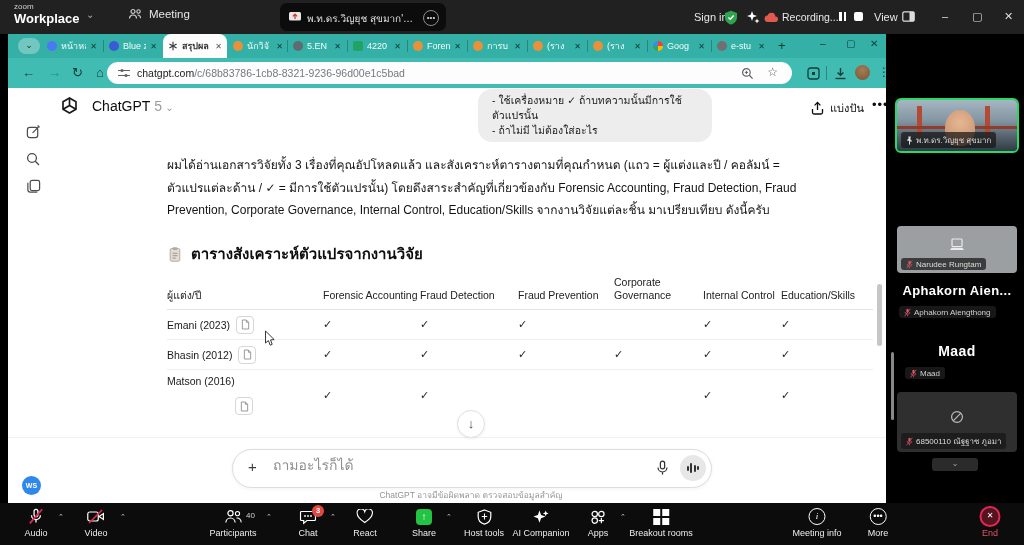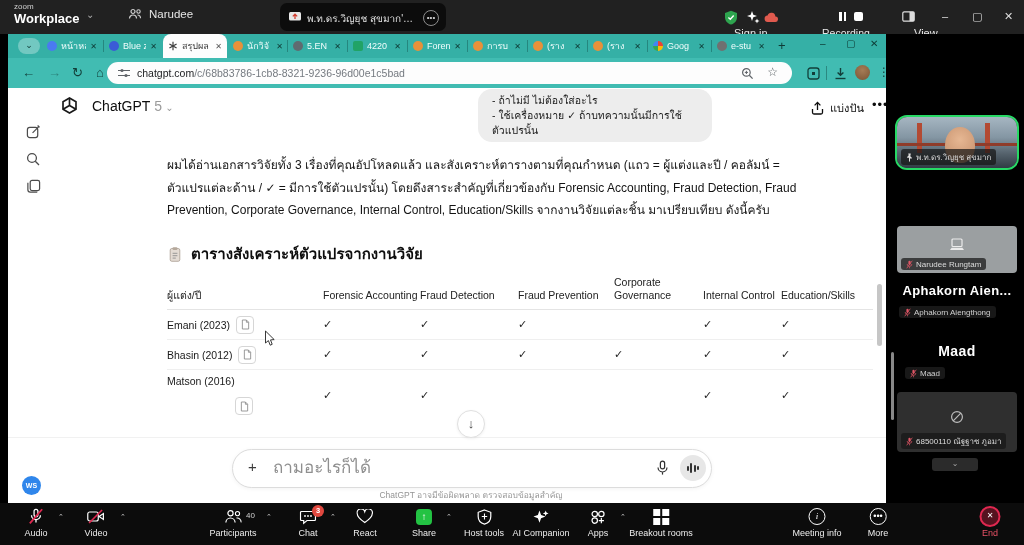--- a/index.html
+++ b/index.html
@@ -10,31 +10,31 @@
   
   .tb{position:absolute;top:0;left:0;width:1024px;height:34px;background:#212121;}
   .zlogo{position:absolute;left:14px;top:3px;line-height:1;color:#fff;}
   .zlogo .z1{display:block;font-size:8px;color:#cfcfcf;}
   .zlogo .z2{display:block;font-size:13px;font-weight:700;margin-top:1px;}
   .tbchev{position:absolute;left:86px;top:9px;color:#aaa;font-size:10px;}
   .meeting-tab{position:absolute;left:128px;top:8px;display:flex;gap:7px;align-items:center;color:#e6e6e6;font-size:11.5px;}
   .share-tab{position:absolute;left:280px;top:3px;width:166px;height:28px;background:#0c0c0c;border-radius:7px;color:#e3e3e3;}
   .share-tab .stt{position:absolute;left:27px;top:8px;font-size:10px;max-width:108px;white-space:nowrap;overflow:hidden;text-overflow:ellipsis;}
   .cdots{position:absolute;right:7px;top:7px;width:14px;height:14px;border:1px solid #8d8d8d;border-radius:50%;color:#d5d5d5;font-size:8px;line-height:13px;text-align:center;}
-  .tbr{position:absolute;top:16px;height:34px;display:flex;align-items:center;color:#e8e8e8;font-size:11px;margin-left:40px;}
+  .tbr{position:absolute;top:0;height:34px;display:flex;align-items:center;color:#e8e8e8;font-size:11px;}
   .winbtn{color:#dedede;font-size:11px;}
 
   
   .bw{position:absolute;left:8px;top:34px;width:878px;height:469px;background:#38b3a9;}
   .tabstrip{position:relative;height:24px;background:#35b0a6;}
   .btab{position:absolute;top:0;height:24px;display:flex;align-items:center;gap:4px;padding:0 5px;box-sizing:border-box;}
   .btab .tlabel{font-size:9px;color:#f2fefd;white-space:nowrap;overflow:hidden;max-width:30px;}
   .btab .tclose{font-size:8px;color:#0e3b36;margin-left:auto;}
   .btab.active{background:#fdfdfd;border-radius:8px 8px 0 0;}
-  .btab.active .tlabel{color:#333;}
+  .btab.active .tlabel{color:#333;font-weight:bold;}
   .btab.active .tclose{color:#555;}
   .tsep{position:absolute;top:6px;width:1px;height:12px;background:rgba(10,60,55,.35);}
   .tic{width:10px;height:10px;border-radius:50%;flex:0 0 auto;}
   .tabchevbtn{position:absolute;left:10px;top:4px;width:22px;height:16px;border-radius:8px;background:rgba(255,255,255,.3);color:#0e3b36;font-size:9px;text-align:center;line-height:15px;}
   .newtab{position:absolute;left:770px;top:4px;color:#0e3b36;font-size:13px;}
   .bwin{position:absolute;top:4px;color:#0e3b36;font-size:10px;}
   .addrbar{position:relative;height:30px;background:#41bcb2;}
   .navic{position:absolute;top:7px;color:#123f3a;font-size:13px;}
   .pill{position:absolute;left:99px;top:4px;width:685px;height:22px;background:#fdfdfd;border-radius:12px;}
   .url{position:absolute;left:30px;top:5px;font-size:10.5px;color:#202124;white-space:nowrap;}
@@ -57,33 +57,33 @@
   .hrow{align-items:end;border-bottom:1px solid #e4e4e4;padding-bottom:7px;font-size:10.5px;line-height:13px;color:#222;}
   .drow{align-items:center;min-height:29px;border-bottom:1px solid #efefef;font-size:10.5px;}
   .drow.last{border-bottom:none;min-height:40px;}
   .acell{display:flex;align-items:center;gap:6px;}
   .acell.stack{flex-direction:column;align-items:flex-start;gap:10px;padding:5px 0;}
   .docbox{width:16px;height:16px;border:1px solid #d6d6d6;border-radius:4px;display:flex;align-items:center;justify-content:center;background:#fff;}
   .chk{font-size:11px;color:#222;}
   .scrolldown{position:absolute;left:449px;top:322px;width:26px;height:26px;border:1px solid #e0e0e0;border-radius:50%;background:#fff;color:#444;font-size:13px;text-align:center;line-height:25px;box-shadow:0 1px 3px rgba(0,0,0,.06);}
   .composer{position:absolute;left:224px;top:361px;width:478px;height:37px;border:1px solid #dcdcdc;border-radius:22px;background:#fff;box-shadow:0 1px 4px rgba(0,0,0,.05);}
   .cplus{position:absolute;left:15px;top:8px;font-size:15px;color:#3c3c3c;}
-  .cinput{position:absolute;left:38px;top:7px;width:440px;border:none;outline:none;background:transparent;font-size:17px;color:#555;font-family:Liberation Sans, sans-serif;}
+  .cinput{position:absolute;left:38px;top:7px;width:440px;border:none;outline:none;background:transparent;font-size:14px;color:#555;font-family:Liberation Serif, serif;}
   .cinput::placeholder{color:#8f8f8f;}
   .cwave{position:absolute;right:5px;top:5px;width:26px;height:26px;border-radius:50%;background:#e7e7e7;display:flex;align-items:center;justify-content:center;gap:1.5px;}
   .cwave i{display:block;width:2px;background:#333;border-radius:1px;}
   .disc{position:absolute;left:224px;top:400px;width:478px;text-align:center;font-size:8.5px;color:#949494;}
   .wsav{position:absolute;left:14px;top:388px;width:19px;height:19px;border-radius:50%;background:#2f86eb;color:#fff;font-size:7px;font-weight:700;text-align:center;line-height:19px;}
   .pgscroll{position:absolute;left:869px;top:196px;width:5px;height:62px;background:#c6c6c6;border-radius:3px;}
   .contline{position:absolute;left:0;top:349px;width:878px;height:1px;background:#f1f1f1;}
 
   
   .panel{position:absolute;left:886px;top:34px;width:138px;height:469px;background:#000;}
   .vtile{position:absolute;left:11px;width:120px;border-radius:4px;overflow:hidden;background:#333;}
-  .vtile.speaker{left:9px;width:120px;border:2px solid #27d965;border-radius:12px;margin-top:17px;}
+  .vtile.speaker{left:9px;width:120px;border:2px solid #27d965;border-radius:6px;}
   .vlabel{position:absolute;left:4px;bottom:3px;display:flex;gap:3px;align-items:center;background:rgba(22,22,22,.72);border-radius:3px;padding:1.5px 5px;font-size:8px;color:#dcdcdc;max-width:104px;white-space:nowrap;overflow:hidden;}
   .vlabel span{overflow:hidden;text-overflow:ellipsis;}
   .namecard{position:absolute;left:11px;width:120px;}
   .bigname{font-weight:700;font-size:13px;color:#fff;text-align:center;margin-top:5px;letter-spacing:.4px;white-space:nowrap;}
   .nclabel{position:relative;display:inline-flex;gap:3px;align-items:center;background:rgba(30,30,30,.8);border-radius:3px;padding:1.5px 5px;font-size:8px;color:#cfcfcf;margin:8px 0 0 2px;white-space:nowrap;}
   .bridge{position:absolute;inset:0;background:linear-gradient(180deg,#a6b6c2 0%,#8496a3 40%,#55626c 72%,#303b44 100%);}
   .tower{position:absolute;top:6px;width:5px;height:30px;background:#b34a33;}
   .deck{position:absolute;top:26px;left:0;width:120px;height:3px;background:#8f3c2a;}
   .face{position:absolute;left:48px;top:10px;width:30px;height:36px;border-radius:50% 50% 45% 45%;background:radial-gradient(circle at 50% 35%,#e6b793,#c08a66);}
   .photo{position:absolute;left:37px;top:5px;width:46px;height:44px;background:#c9c9c9;border-radius:3px;}
@@ -123,21 +123,21 @@
       <span class="z2">Workplace</span>
     </div>
     <span class="tbchev">⌄</span>
     <div class="meeting-tab">
       <svg width="14" height="12" viewBox="0 0 14 12">
           <circle cx="5" cy="3.5" r="2" fill="none" stroke="#cfcfcf" stroke-width="1.2"></circle>
           <path d="M1.5 10.5 a3.5 3.5 0 0 1 7 0" fill="none" stroke="#cfcfcf" stroke-width="1.2"></path>
           <circle cx="10.5" cy="3.5" r="1.7" fill="none" stroke="#cfcfcf" stroke-width="1.1"></circle>
           <path d="M9.5 7 a3 3 0 0 1 3 3.3" fill="none" stroke="#cfcfcf" stroke-width="1.1"></path>
         </svg>
-      <span>Narudee</span>
+      <span>Meeting</span>
     </div>
     <div class="share-tab">
       <svg style="position:absolute;left:8px;top:8px" width="14" height="12" viewBox="0 0 14 12">
           <rect x="1" y="1" width="12" height="8.5" rx="1.5" fill="#e8e8e8"></rect>
           <path d="M7 8 V3.6 M4.8 5.4 L7 3.2 L9.2 5.4" stroke="#d23f31" stroke-width="1.3" fill="none"></path>
         </svg>
       <span class="stt">พ.ท.ดร.วิญยุช สุขมาก's screen</span>
       <span class="cdots">•••</span>
     </div>
     <div class="tbr" style="left:694px">
@@ -308,22 +308,22 @@
 
       <svg class="abs" style="left:52px;top:8px" width="19" height="19" viewBox="0 0 24 24">
           <polygon points="12,2.5 20.2,7.2 20.2,16.8 12,21.5 3.8,16.8 3.8,7.2" fill="none" stroke="#191919" stroke-width="2.1"></polygon>
           <path d="M12 2.5 v9.5 l8.2 4.8 M12 12 L3.8 16.8" fill="none" stroke="#191919" stroke-width="2.1"></path>
         </svg>
       <div class="gptname">
         <span>ChatGPT</span><span class="v">5</span><span class="ch">⌄</span>
       </div>
 
       <div class="ubble">
+        <div>- ใช้เครื่องหมาย ✓ ถ้าบทความนั้นมีการใช้ตัวแปรนั้น</div>
         <div>- ถ้าไม่มี ไม่ต้องใส่อะไร</div>
-        <div>- ใช้เครื่องหมาย ✓ ถ้าบทความนั้นมีการใช้ตัวแปรนั้น</div>
       </div>
 
       <div class="sharebtn">
         <svg width="13" height="14" viewBox="0 0 13 14">
             <path d="M6.5 9 V1.6 M3.6 4.4 L6.5 1.4 L9.4 4.4" fill="none" stroke="#0d0d0d" stroke-width="1.3"></path>
             <path d="M1.5 8 v3.5 a1.5 1.5 0 0 0 1.5 1.5 h7 a1.5 1.5 0 0 0 1.5 -1.5 V8" fill="none" stroke="#0d0d0d" stroke-width="1.3"></path>
           </svg>
         <span>แบ่งปัน</span>
       </div>
       <span class="pdots">•••</span>

